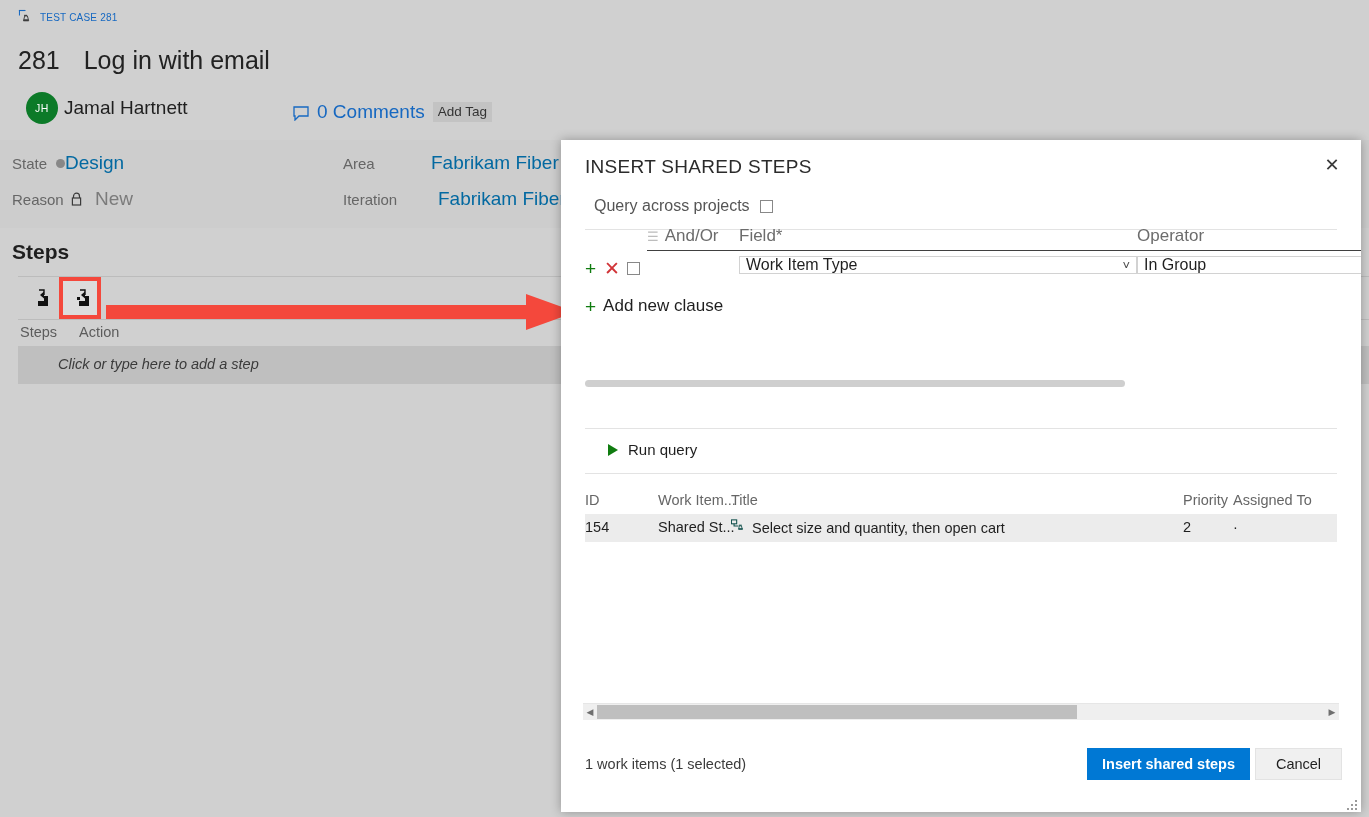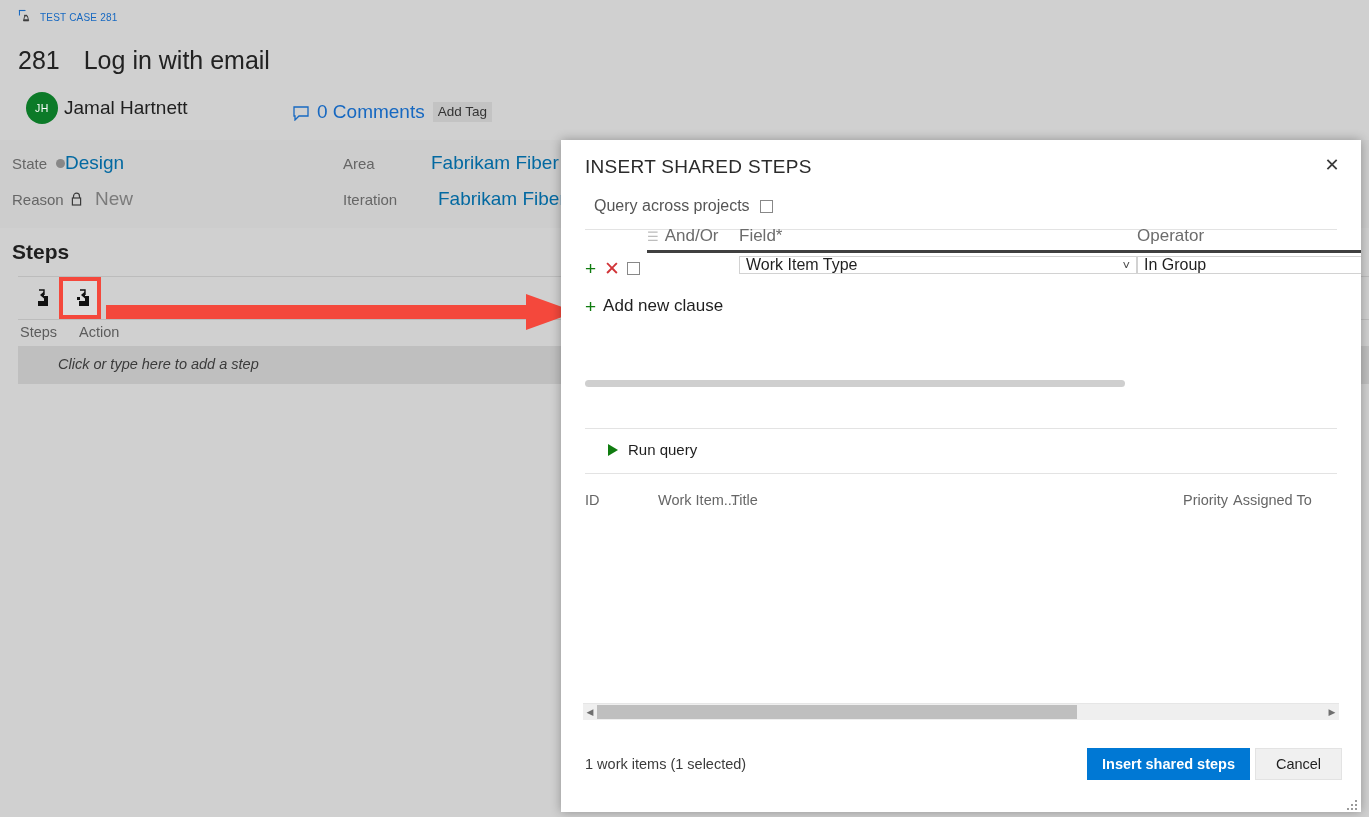--- a/index.html
+++ b/index.html
@@ -146,21 +146,21 @@
   .divider {
     position: absolute; left: 24px; right: 24px;
     height: 1px; background: #e3e3e3;
   }
 
   
   .qgrid { position: absolute; left: 24px; top: 86px; right: 0; }
   .qgrid-head { position: relative; height: 26px; }
   .qh {
     position: absolute; font-size: 17px; color: #6c6c6c; top: 0;
-    border-bottom: 3px solid #404040; padding-bottom: 4px;
+    border-bottom: 1px solid #404040; padding-bottom: 4px;
   }
   .qgrid-row { position: relative; height: 32px; margin-top: 4px; }
   .q-add, .q-del {
     position: absolute; top: 3px; font-size: 19px; line-height: 1;
     cursor: pointer;
   }
   .q-add { left: 0; color: #107c10; }
   .q-del { left: 19px; color: #d13438; }
   .q-cbx { position: absolute; left: 42px; top: 6px; }
   .q-field, .q-op {
@@ -429,20 +429,38 @@
   </div>
 
   <div class="res-head">
     <span class="rc c-id">ID</span>
     <span class="rc c-type">Work Item...</span>
     <span class="rc c-title">Title</span>
     <span class="rc c-pri">Priority</span>
     <span class="rc c-assn">Assigned To</span>
   </div>
 
+  <div class="res-row">
+    <span class="rc c-id">154</span>
+    <span class="rc c-type">Shared St...</span>
+    <span class="rc c-title">
+      <span>
+        <svg width="14" height="14" viewBox="0 0 16 16">
+          <rect x="0.5" y="1" width="6" height="4.5" fill="none" stroke="#11504c" stroke-width="1.2"></rect>
+          <path d="M3.5 5.5v2.5h5" fill="none" stroke="#11504c" stroke-width="1.2"></path>
+          <path d="M9 6.5h3.3v1.1H9z" fill="#11504c"></path>
+          <path d="M9.6 7.8l-1 3.9h4.3l-1-3.9z" fill="none" stroke="#11504c" stroke-width="1"></path>
+          <path d="M9 10.6h4.2l.5 1.5H8.6z" fill="#11504c"></path>
+        </svg>
+      </span>
+      <span>Select size and quantity, then open cart</span>
+    </span>
+    <span class="rc c-pri">2</span>
+    <span class="rc c-assn">·</span>
+  </div>
 
   <div class="hscroll">
     <span class="hs-arrow">◀</span>
     <span class="hs-track">
       <span class="hs-thumb"></span>
     </span>
     <span class="hs-arrow">▶</span>
   </div>
 
   <div class="footer">

